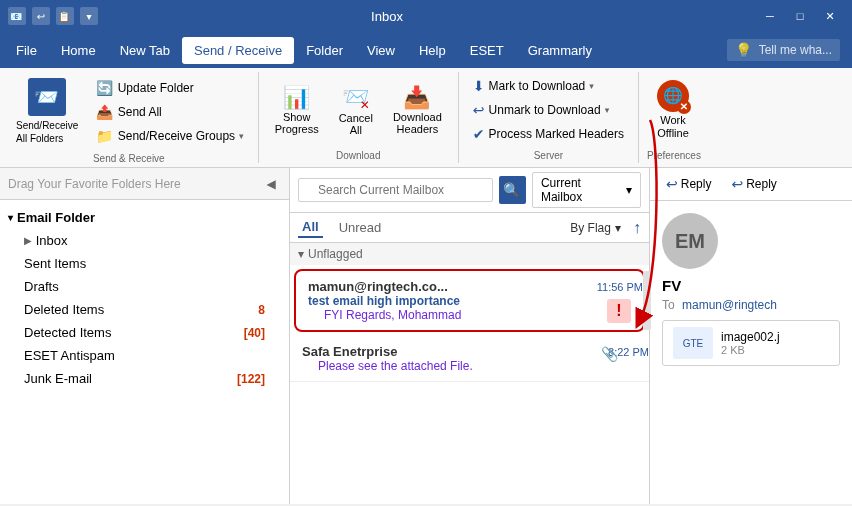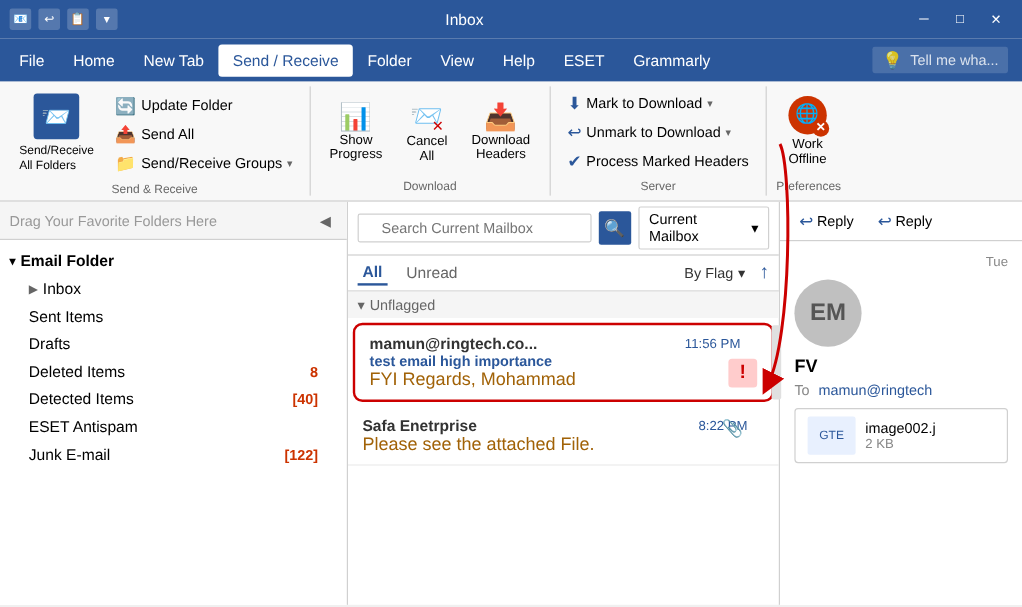--- a/index.html
+++ b/index.html
@@ -305,22 +305,22 @@
       position: relative;
     }
     .email-item.highlighted {
       border: 2px solid #cc0000;
       border-radius: 8px;
       margin: 4px;
       background: #fff;
     }
     .email-sender { font-size: 13px; font-weight: 600; color: #333; }
     .email-subject { font-size: 12px; color: #2b579a; font-weight: 600; }
-    .email-preview { font-size: 15px; color: #a16207; }
-    .email-time { font-size: 11px; color: #2b579a; position: absolute; top: 10px; right: 26px; }
+    .email-preview { font-size: 12px; color: #6d28d9; margin-left: 16px; }
+    .email-time { font-size: 11px; color: #2b579a; position: absolute; top: 10px; right: 0; }
     .email-importance {
       position: absolute;
       right: 12px;
       top: 28px;
       width: 24px; height: 24px;
       background: #ffcccc;
       border-radius: 3px;
       display: flex; align-items: center; justify-content: center;
       color: #cc0000;
       font-size: 16px;
@@ -585,21 +585,20 @@
       <div class="reading-btn">
         <span class="reading-btn-icon">↩</span>
         <span>Reply</span>
       </div>
       <div class="reading-btn">
         <span class="reading-btn-icon">↩</span>
         <span>Reply</span>
       </div>
     </div>
     <div class="reading-content">
-      <div class="reading-date">Tue</div>
       <div class="avatar-circle">EM</div>
       <div class="reading-subject">FV</div>
       <div class="reading-from">
         <span>To</span>
         <span style="margin-left:4px;color:#2b579a">mamun@ringtech</span>
       </div>
       <div class="reading-attachment">
         <div class="attach-img">GTE</div>
         <div>
           <div>image002.j</div>

